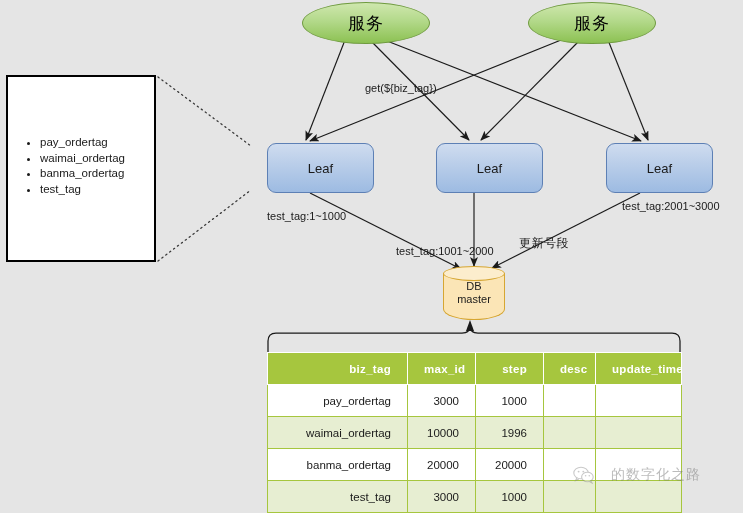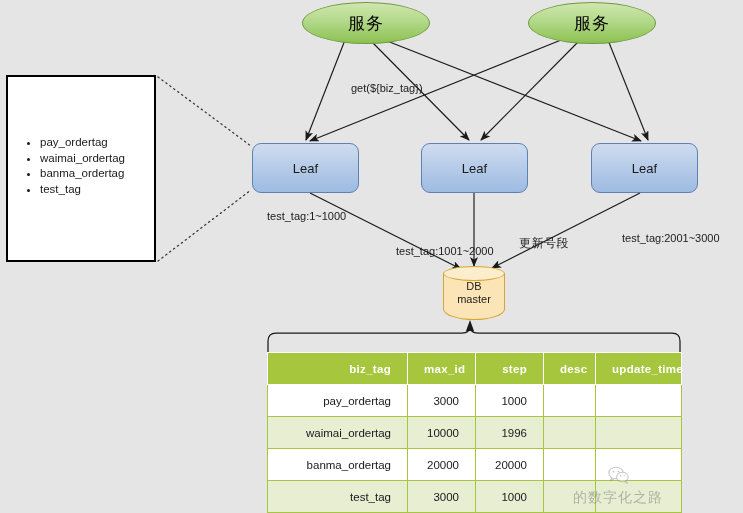--- a/index.html
+++ b/index.html
@@ -45,20 +45,21 @@
     position: absolute;
     border: 1px solid #5d80b5;
     border-radius: 9px;
     background: linear-gradient(to bottom, #cfdcef 0%, #bdd0ea 35%, #9dbbe2 100%);
     display: flex;
     align-items: center;
     justify-content: center;
     font-size: 13px;
     color: #1a1a1a;
     box-sizing: border-box;
+    margin-left: 15px;
   }
 
   
   .db-node {
     position: absolute;
     left: 443px;
     top: 266px;
     width: 78px;
     height: 54px;
   }
@@ -177,24 +178,23 @@
   .col-desc  { width: 52px; }
   .col-upd   { width: 86px; }
 
   
   .watermark {
     position: absolute;
     left: 573px;
     top: 466px;
     display: flex;
     align-items: center;
-    gap: 5px;
+    gap: 17px;
     opacity: 0.46;
     pointer-events: none;
-    flex-direction: column;
   }
   .watermark-text {
     font-size: 14px;
     color: #6d6d6d;
     letter-spacing: 1px;
     font-family: "DejaVu Sans", sans-serif;
   }
 </style>
 </head>
 <body>
@@ -258,27 +258,27 @@
 
   <div class="db-node">
     <div class="db-body"></div>
     <div class="db-top"></div>
     <div class="db-label">
       <div>DB</div>
       <div>master</div>
     </div>
   </div>
 
-  <div class="edge-label" style="left:351px; top:82px;">get(${biz_tag})</div>
+  <div class="edge-label" style="left:365px; top:82px;">get(${biz_tag})</div>
 
   <div class="edge-label" style="left:267px; top:210px;">test_tag:1~1000</div>
 
   <div class="edge-label" style="left:396px; top:213px;margin-top:32px;">test_tag:1001~2000</div>
 
-  <div class="edge-label" style="left:622px; top:232px;">test_tag:2001~3000</div>
+  <div class="edge-label" style="left:622px; top:200px;">test_tag:2001~3000</div>
 
   <div class="edge-label cn" style="left:519px; top:235px;">更新号段</div>
 
   <div class="anno-box">
     <ul class="anno-list">
       <li>pay_ordertag</li>
       <li>waimai_ordertag</li>
       <li>banma_ordertag</li>
       <li>test_tag</li>
     </ul>

